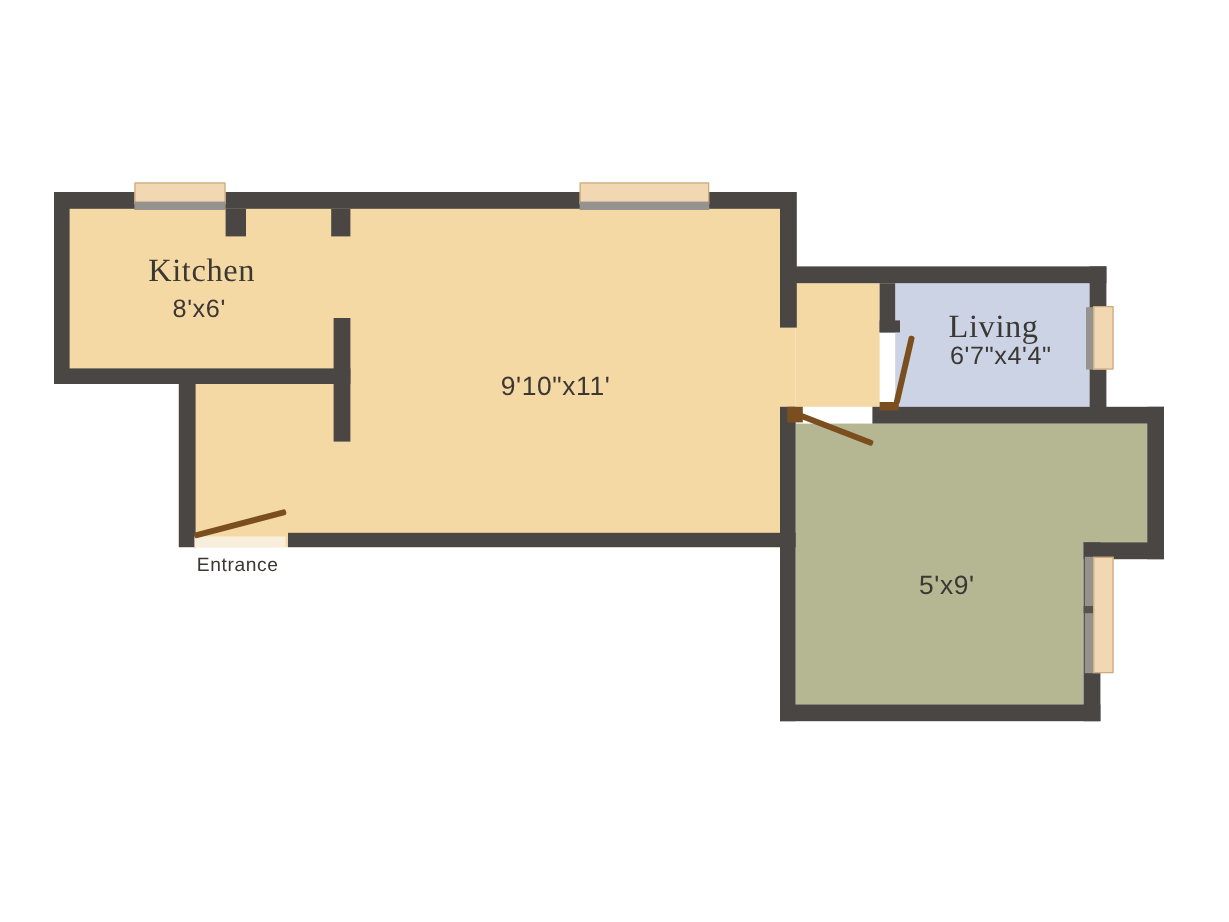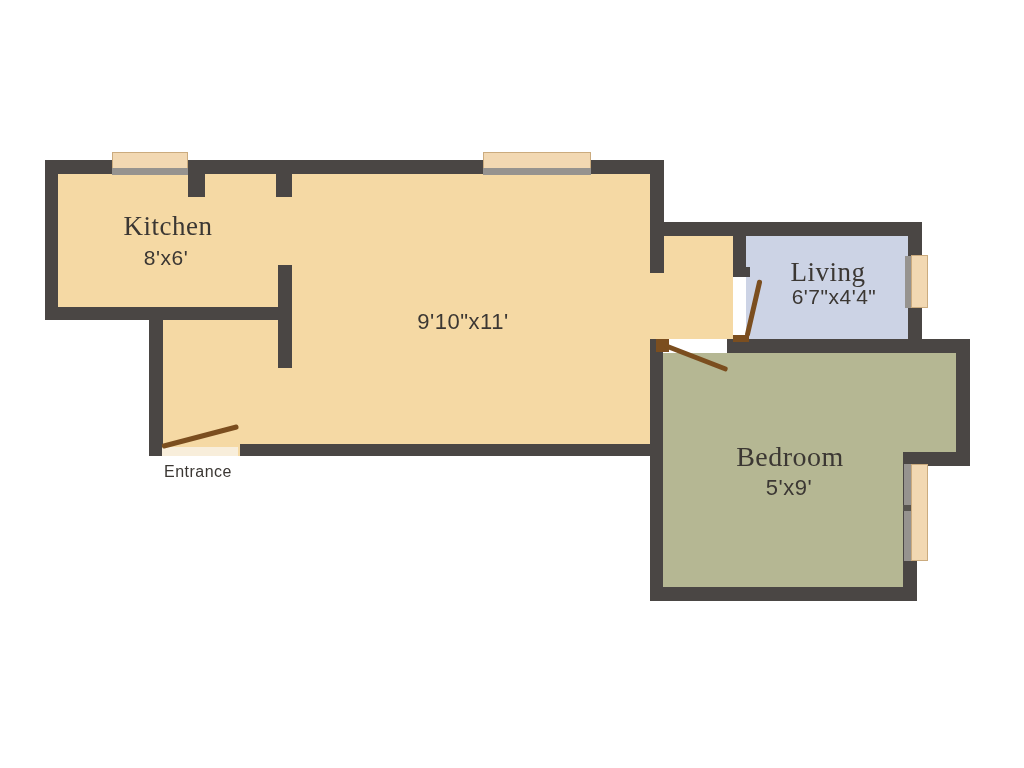--- a/index.html
+++ b/index.html
@@ -67,17 +67,16 @@
   <div class="hinge" style="left: 656px; top: 339px; width: 13px; height: 13px; background: rgb(123, 78, 31);"></div>
   <div class="door" style="left: 665px; top: 343px; width: 67px; transform: rotate(21.2deg); background: rgb(123, 78, 31);"></div>
   <div class="sill" style="left: 733px; top: 335px; width: 16px; height: 7px; background: rgb(123, 78, 31);"></div>
   <div class="door" style="left: 747px; top: 334px; width: 58px; transform: rotate(-77deg); background: rgb(123, 78, 31);"></div>
 
   <div class="room-label" style="left:168px;top:226px">Kitchen</div>
   <div class="room-dims" style="left:166px;top:258px">8'x6'</div>
   <div class="room-dims" style="left:463px;top:322px;font-size:22px">9'10"x11'</div>
   <div class="room-label" style="left:828px;top:272px">Living</div>
   <div class="room-dims" style="left:834px;top:297px">6'7"x4'4"</div>
-  <div class="room-label" style="left:790px;top:457px;font-size:28px">Bedroom</div>
   <div class="room-dims" style="left:789px;top:488px;font-size:22px">5'x9'</div>
   <div class="outside-label" style="left:198px;top:472px">Entrance</div>
 
 </div>
 
 </body></html>

